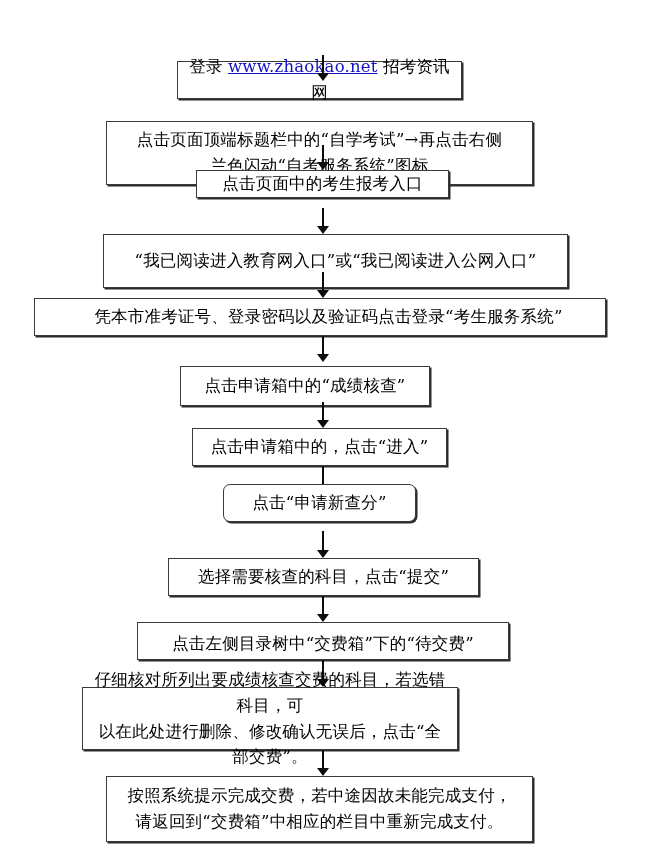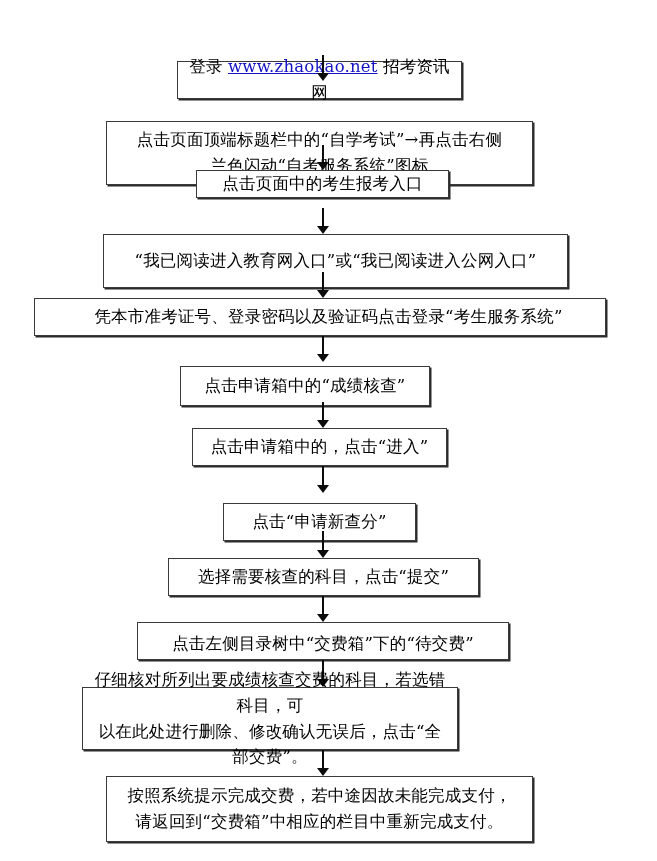--- a/index.html
+++ b/index.html
@@ -134,21 +134,21 @@
 
   <div class="node" style="left:192px; top:428px; width:255px; height:38px;">
     <span class="txt">点击申请箱中的，点击“进入”</span>
   </div>
 
   <div class="conn" style="left:316px; top:466px; height:27px;">
     <span class="stem" style="height:19px;"></span>
     <span class="head"></span>
   </div>
 
-  <div class="node" style="left:223px; top:503px; width:193px; height:38px;">
+  <div class="node" style="left:223px; top:484px; width:193px; height:38px;border-radius:7px;">
     <span class="txt">点击“申请新查分”</span>
   </div>
 
   <div class="conn" style="left:316px; top:531px; height:27px;">
     <span class="stem" style="height:19px;"></span>
     <span class="head"></span>
   </div>
 
   <div class="node" style="left:168px; top:558px; width:311px; height:38px;">
     <span class="txt">选择需要核查的科目，点击“提交”</span>

